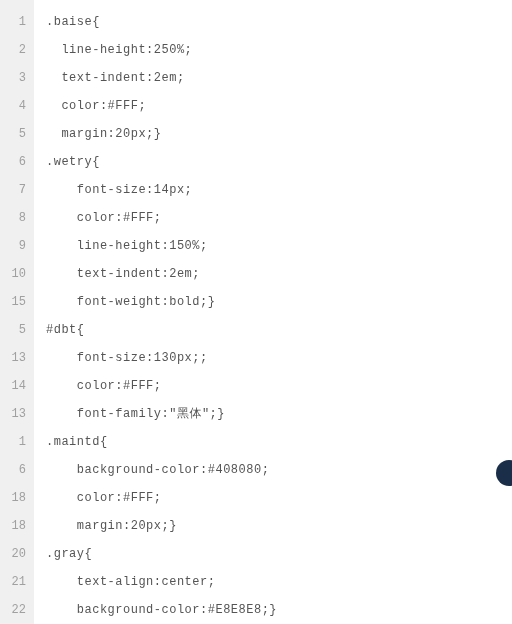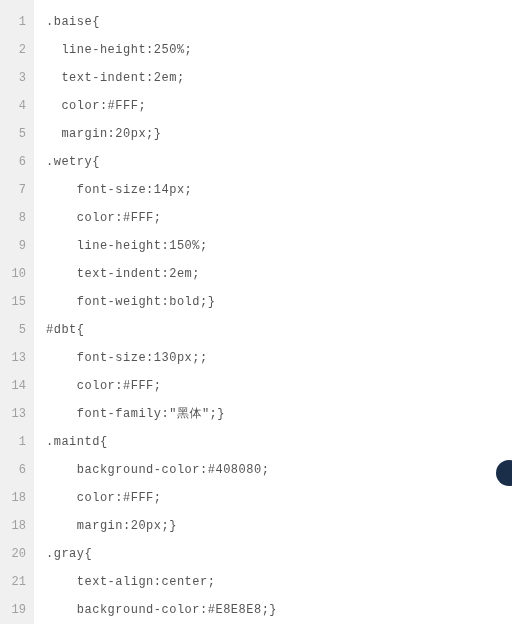--- a/index.html
+++ b/index.html
@@ -73,18 +73,18 @@
       <div>5</div>
       <div>13</div>
       <div>14</div>
       <div>13</div>
       <div>1</div>
       <div>6</div>
       <div>18</div>
       <div>18</div>
       <div>20</div>
       <div>21</div>
-      <div>19</div>
+      <div>22</div>
     </div>
   <div class="code" id="code"><div>.baise{</div><div>  line-height:250%;</div><div>  text-indent:2em;</div><div>  color:#FFF;</div><div>  margin:20px;}</div><div>.wetry{</div><div>    font-size:14px;</div><div>    color:#FFF;</div><div>    line-height:150%;</div><div>    text-indent:2em;</div><div>    font-weight:bold;}</div><div>#dbt{</div><div>    font-size:130px;;</div><div>    color:#FFF;</div><div>    font-family:"黑体";}</div><div>.maintd{</div><div>    background-color:#408080;</div><div>    color:#FFF;</div><div>    margin:20px;}</div><div>.gray{</div><div>    text-align:center;</div><div>    background-color:#E8E8E8;}</div></div>
 </div>
 
 <div class="bubble"></div>
 
 </body></html>

